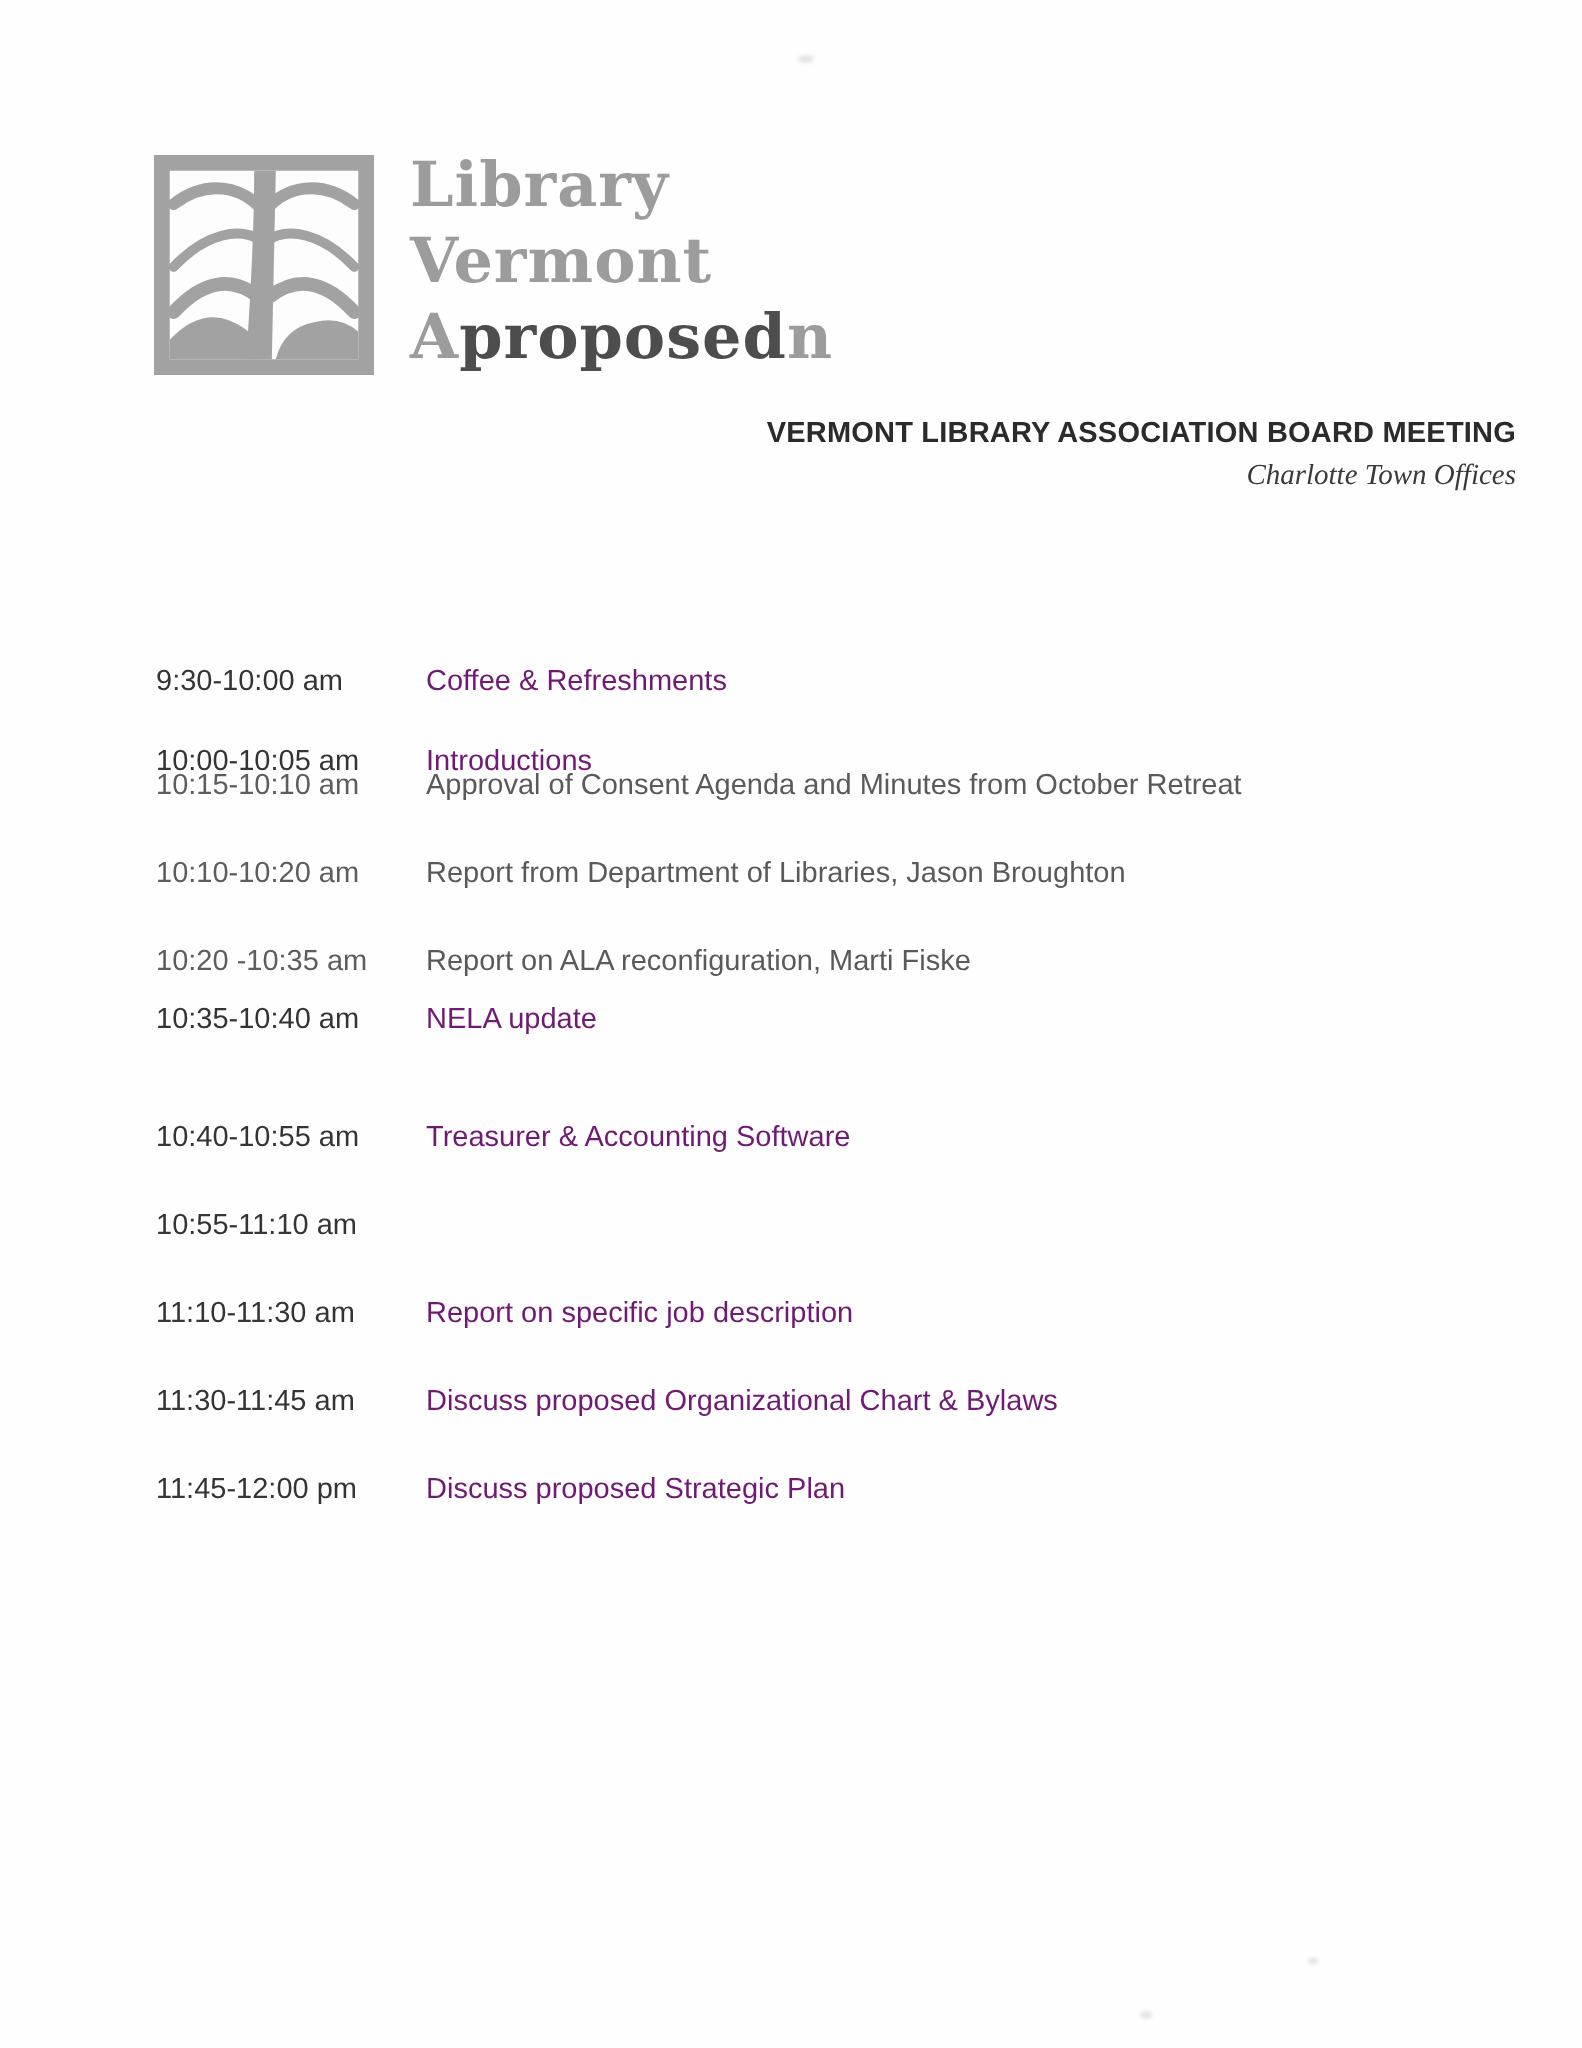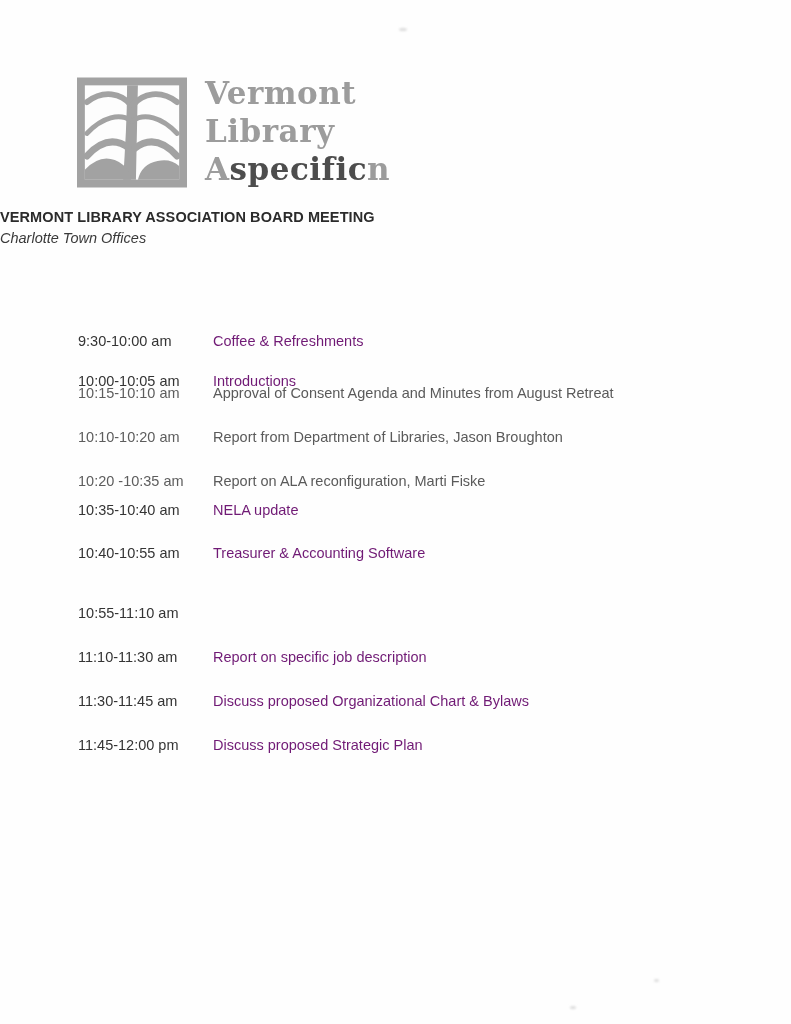--- a/index.html
+++ b/index.html
@@ -34,39 +34,40 @@
     letter-spacing: 0.5px;
   }
   .logo-text .dark { color: #4d4d4d; }
 
   
   .header-block {
     position: absolute;
     left: 0;
     top: 209px;
     width: 758px;
-    text-align: left;
+    text-align: right;
     color: #2e2e2e;
   }
   .header-title {
     font-size: 14.5px;
     font-weight: bold;
     letter-spacing: 0.1px;
     color: #2b2b2b;
   }
   .header-date {
     margin-top: 6px;
     font-size: 14.5px;
     color: #383838;
   }
   .header-location {
     margin-top: 5px;
     font-size: 14.5px;
     font-style: italic;
     color: #3a3a3a;
+    font-family: Liberation Serif, serif;
   }
 
   
   .agenda { position: absolute; left: 0; top: 0; width: 100%; }
   .row {
     position: absolute;
     left: 0;
     width: 100%;
     height: 20px;
     font-size: 14.5px;
@@ -114,56 +115,56 @@
     <path d="M57 44 C 68 36, 86 40, 102 57" stroke="#a2a2a2" stroke-width="5" fill="none" stroke-linecap="round"></path>
 
     <path d="M10 80 Q 32 56 53 72" stroke="#a2a2a2" stroke-width="7" fill="none" stroke-linecap="round"></path>
     <path d="M59 72 Q 80 56 102 80" stroke="#a2a2a2" stroke-width="7" fill="none" stroke-linecap="round"></path>
 
     <path d="M8 104 L8 94 Q 27 74 47 89 Q 52 93 54 99 L55 104 Z" fill="#a2a2a2"></path>
     <path d="M62 104 Q 66 88 82 85 Q 95 82 104 90 L104 104 Z" fill="#a2a2a2"></path>
   </svg>
 
   <div class="logo-text">
+    <div>Library</div>
     <div>Vermont</div>
-    <div>Library</div>
-    <div><span>A</span><span class="dark">specific</span><span>n</span></div>
+    <div><span>A</span><span class="dark">proposed</span><span>n</span></div>
   </div>
 
   <div class="header-block">
     <div class="header-title">VERMONT LIBRARY ASSOCIATION BOARD MEETING</div>
     <div class="header-location">Charlotte Town Offices</div>
   </div>
 
   <div class="agenda" id="agenda">
       <div class="row" style="top: 297px; margin-top: 36px;">
       <span class="time">9:30-10:00 am</span>
       <span class="topic">Coffee &amp; Refreshments</span>
     </div>
       <div class="row" style="top: 325px; margin-top: 48px;">
       <span class="time">10:00-10:05 am</span>
       <span class="topic">Introductions</span>
     </div>
       <div class="row light" style="top: 385px;">
       <span class="time">10:15-10:10 am</span>
-      <span class="topic">Approval of Consent Agenda and Minutes from August Retreat</span>
+      <span class="topic">Approval of Consent Agenda and Minutes from October Retreat</span>
     </div>
       <div class="row light" style="top: 429px;">
       <span class="time">10:10-10:20 am</span>
       <span class="topic">Report from Department of Libraries, Jason Broughton</span>
     </div>
       <div class="row light" style="top: 473px;">
       <span class="time">10:20 -10:35 am</span>
       <span class="topic">Report on ALA reconfiguration, Marti Fiske</span>
     </div>
       <div class="row" style="top: 502px;">
       <span class="time">10:35-10:40 am</span>
       <span class="topic">NELA update</span>
     </div>
-      <div class="row" style="top: 545px;">
+      <div class="row" style="top: 561px;">
       <span class="time">10:40-10:55 am</span>
       <span class="topic">Treasurer &amp; Accounting Software</span>
     </div>
       <div class="row" style="top: 605px;">
       <span class="time">10:55-11:10 am</span>
     </div>
       <div class="row" style="top: 649px;">
       <span class="time">11:10-11:30 am</span>
       <span class="topic">Report on specific job description</span>
     </div>

